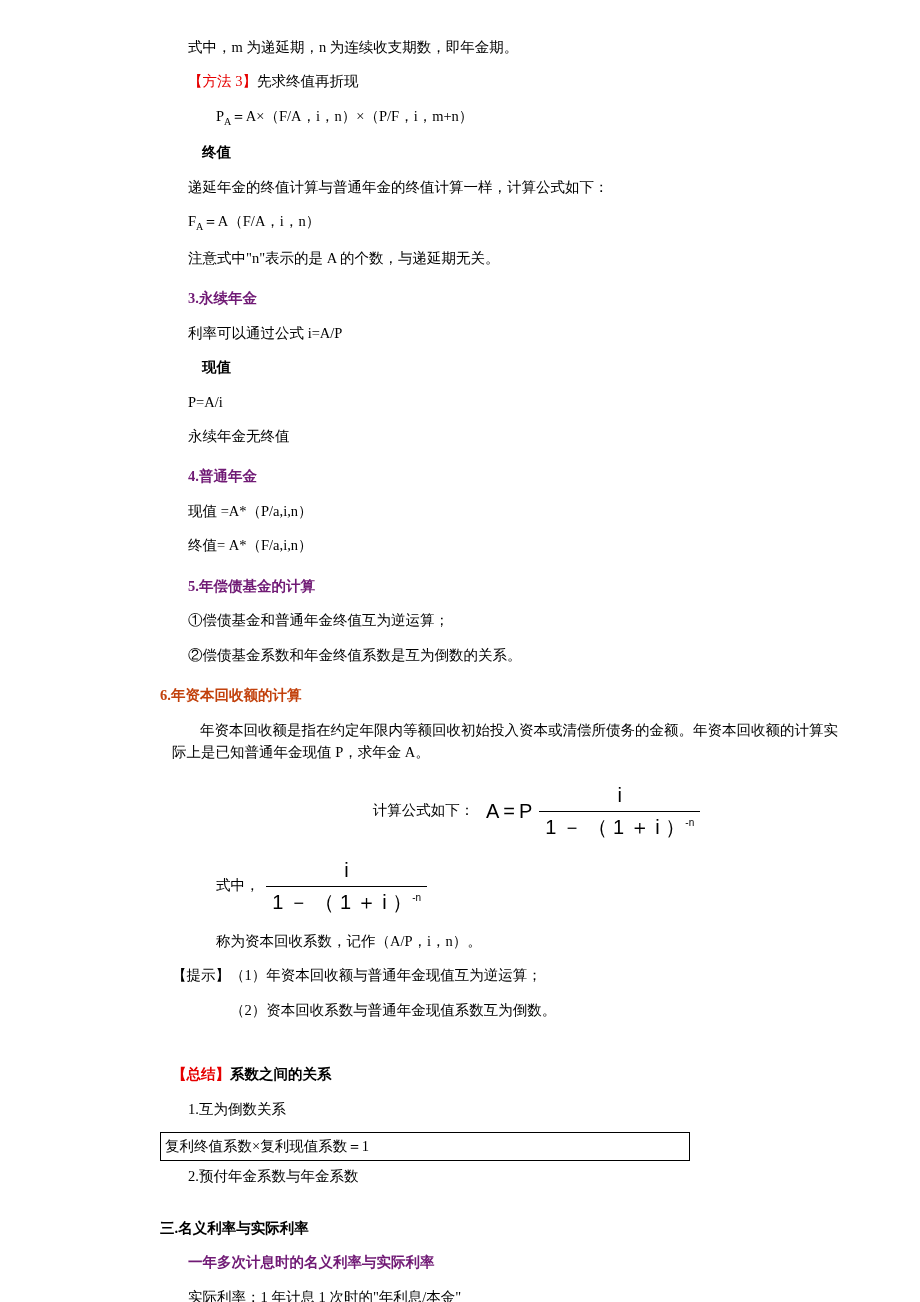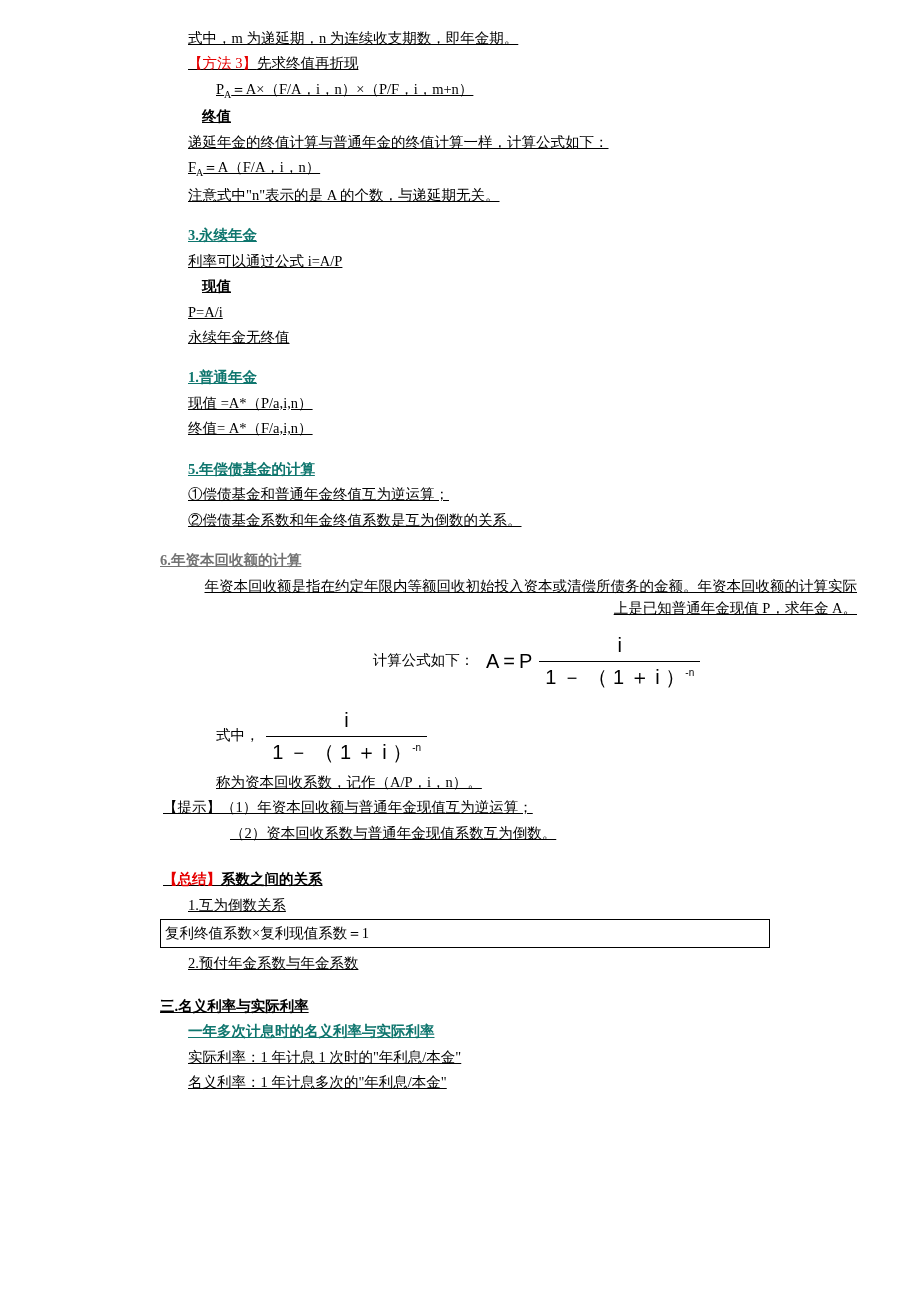--- a/index.html
+++ b/index.html
@@ -12,27 +12,27 @@
     padding: 24px 60px 30px 160px;
     width: 920px;
     box-sizing: border-box;
   }
   .indent { margin-left: 28px; }
   .indent2 { margin-left: 56px; }
   .bold { font-weight: bold; }
   .red { color: #e60000; }
   .heading {
     font-weight: bold;
-    color: #0f766e;
+    color: #701a75;
     margin-top: 18px;
     margin-bottom: 2px;
   }
   .heading-left {
     font-weight: bold;
-    color: #737373;
+    color: #c2410c;
     margin-top: 18px;
     margin-bottom: 2px;
     margin-left: 0;
   }
   .sub { font-size: 10px; vertical-align: sub; }
   .gap { height: 18px; }
   .formula-block {
     display: inline-flex;
     flex-direction: column;
     align-items: center;
@@ -53,63 +53,63 @@
     margin: 0 3px;
   }
   .frac .num, .frac .den {
     padding: 0 6px;
     white-space: nowrap;
   }
   .frac .den { border-top: 1.2px solid #000; }
   .sup-small { font-size: 10px; vertical-align: super; }
   table {
     border-collapse: collapse;
-    width: 610px;
+    width: 530px;
     margin: 2px 0 4px 0;
   }
   td {
     border: 1px solid #000;
     padding: 2px 4px;
     vertical-align: middle;
     font-size: 14.5px;
   }
   .tlabel { width: 70px; text-align: left; }
   .no-outline-heading { margin-left: 28px; margin-top: 2px; }
   .plain-heading { font-weight: bold; margin-top: 18px; margin-left: 0; }
-  p { margin: 3px; text-decoration: underline; }
+  p { margin: 12px; }
 </style>
 </head>
 <body>
 
 <p class="indent">式中，m 为递延期，n 为连续收支期数，即年金期。</p>
 <p class="indent">
   <span class="red">【方法 3】</span><span>先求终值再折现</span>
 </p>
 <p class="indent2">P<span class="sub">A</span>＝A×（F/A，i，n）×（P/F，i，m+n）</p>
 <p class="indent bold" style="margin-left:42px;">终值</p>
 <p class="indent">递延年金的终值计算与普通年金的终值计算一样，计算公式如下：</p>
 <p class="indent">F<span class="sub">A</span>＝A（F/A，i，n）</p>
 <p class="indent">注意式中"n"表示的是 A 的个数，与递延期无关。</p>
 
 <p class="heading indent">3.永续年金</p>
 <p class="indent">利率可以通过公式 i=A/P</p>
 <p class="indent bold" style="margin-left:42px;">现值</p>
 <p class="indent">P=A/i</p>
 <p class="indent">永续年金无终值</p>
 
-<p class="heading indent">1.普通年金</p>
+<p class="heading indent">4.普通年金</p>
 <p class="indent">现值 =A*（P/a,i,n）</p>
 <p class="indent">终值= A*（F/a,i,n）</p>
 
 <p class="heading indent">5.年偿债基金的计算</p>
 <p class="indent">①偿债基金和普通年金终值互为逆运算；</p>
 <p class="indent">②偿债基金系数和年金终值系数是互为倒数的关系。</p>
 
 <p class="heading-left">6.年资本回收额的计算</p>
-<p style="text-indent:28px;text-align:right;"><span>年资本回收额是指在约定年限内等额回收初始投入资本或清偿所债务的金额。年资本回收额的计算实际上是已知普通年金现值 P，求年金 A。</span></p>
+<p style="text-indent:28px;"><span>年资本回收额是指在约定年限内等额回收初始投入资本或清偿所债务的金额。年资本回收额的计算实际上是已知普通年金现值 P，求年金 A。</span></p>
 
 <div style="margin-left:56px; margin-top:6px;text-align:center;">
   <span>计算公式如下：</span>
   <span class="formula-block" style="font-size:20px; margin-left:8px;">
     <span class="formula-row">
       <span>A</span>
       <span>=</span>
       <span>P</span>
       <span class="frac">
         <span class="num">i</span>

